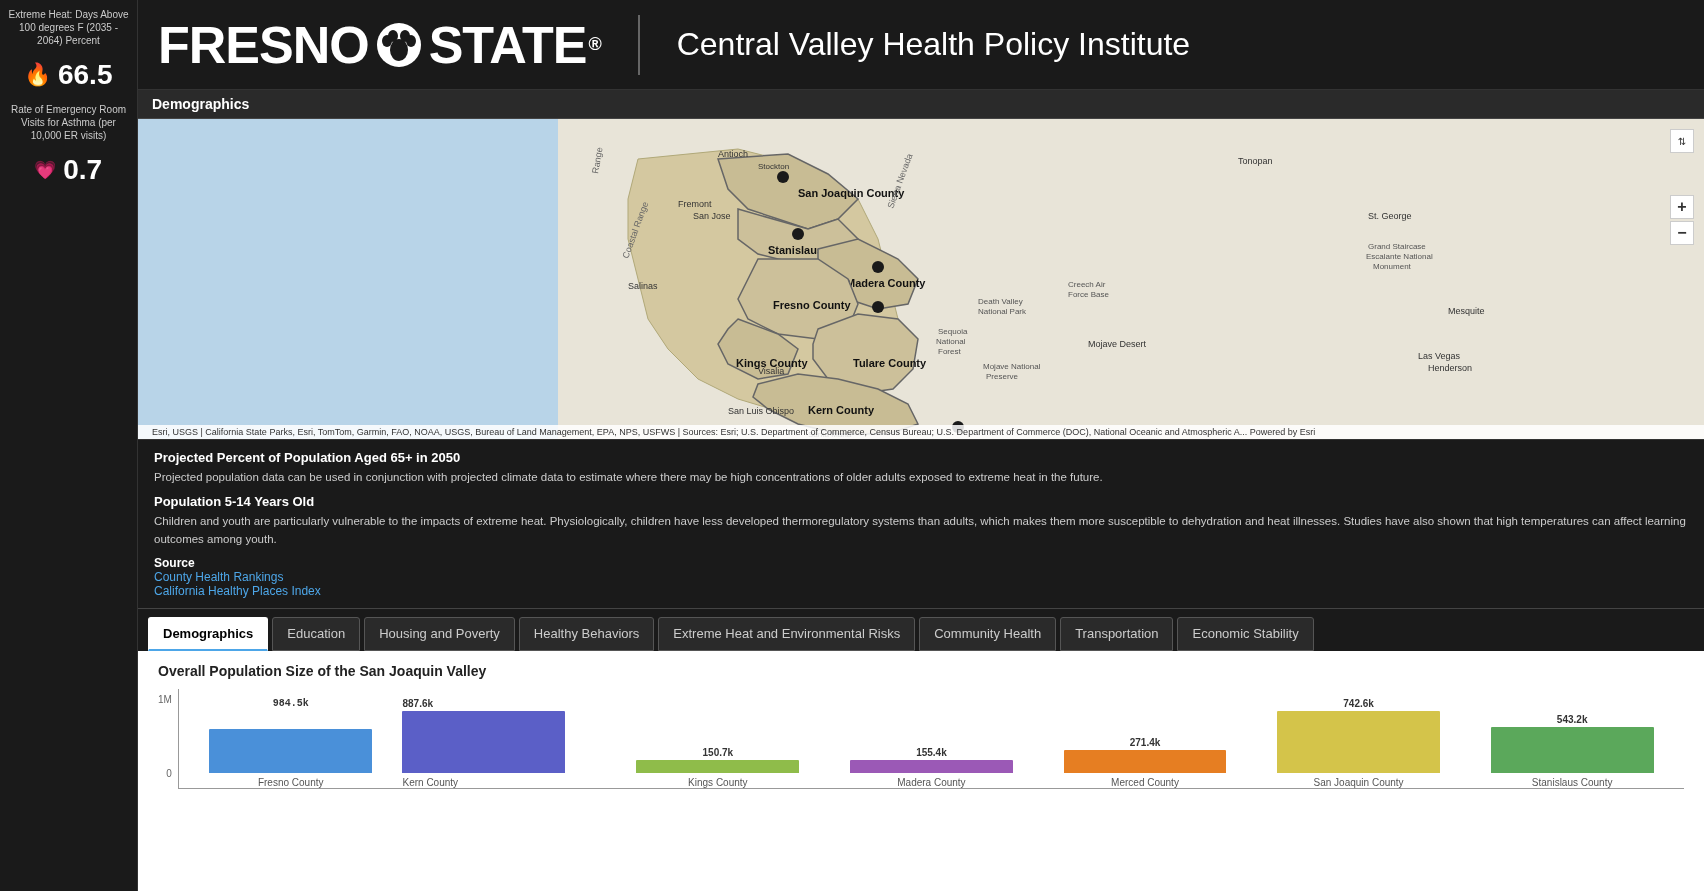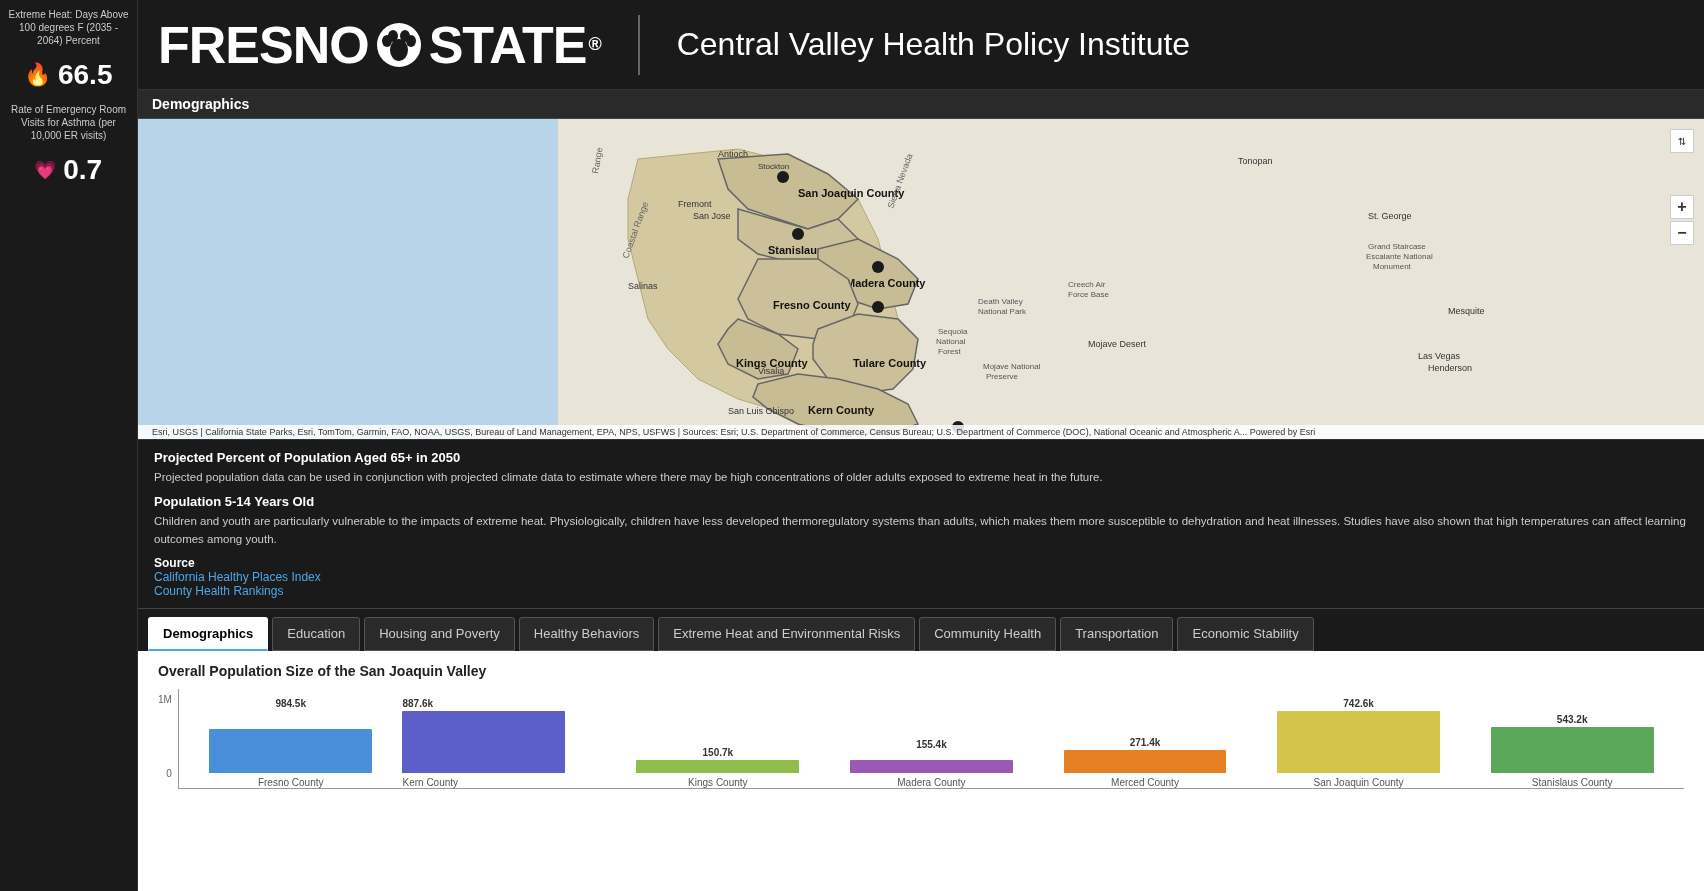--- a/index.html
+++ b/index.html
@@ -411,22 +411,22 @@
 
     <div class="info-panel">
       <div class="info-title">Projected Percent of Population Aged 65+ in 2050</div>
       <div class="info-desc">Projected population data can be used in conjunction with projected climate data to estimate where there may be high concentrations of older adults exposed to extreme heat in the future.</div>
       <div class="info-section2">
         <div class="info-title">Population 5-14 Years Old</div>
         <div class="info-desc">Children and youth are particularly vulnerable to the impacts of extreme heat. Physiologically, children have less developed thermoregulatory systems than adults, which makes them more susceptible to dehydration and heat illnesses. Studies have also shown that high temperatures can affect learning outcomes among youth.</div>
       </div>
       <div class="source-section">
         <div class="source-label">Source</div>
+        <a class="source-link" href="#">County Health Rankings</a>
         <a class="source-link" href="#">California Healthy Places Index</a>
-        <a class="source-link" href="#">County Health Rankings</a>
       </div>
     </div>
 
     <div class="tabs-bar">
       <div class="tab-item active">Demographics</div>
       <div class="tab-item">Education</div>
       <div class="tab-item">Housing and Poverty</div>
       <div class="tab-item">Healthy Behaviors</div>
       <div class="tab-item">Extreme Heat and Environmental Risks</div>
       <div class="tab-item">Community Health</div>
@@ -436,36 +436,36 @@
 
     <div class="chart-section">
       <div class="chart-title">Overall Population Size of the San Joaquin Valley</div>
       <div style="display:flex;align-items:stretch;height:100px;">
         <div style="display:flex;flex-direction:column;justify-content:space-between;align-items:flex-end;margin-right:6px;font-size:10px;color:#666;height:85px;margin-top:5px;">
           <span>1M</span>
           <span>0</span>
         </div>
         <div id="bars-container" style="display:flex;flex:1;align-items:flex-end;gap:10px;height:100px;border-left:1px solid #999;border-bottom:1px solid #999;padding:0 10px;position:relative;">
         <div style="display: flex; flex-direction: column; align-items: center; flex: 1 1 0%; height: 90px; justify-content: flex-end; position: relative;">
-              <div style="font-size: 10px; color: rgb(51, 51, 51); font-weight: bold; margin-bottom: 20px; text-align: center;">984.5k</div>
+              <div style="font-size: 10px; color: rgb(51, 51, 51); font-weight: bold; margin-bottom: 20px; text-align: center; font-family: Liberation Mono, monospace;">984.5k</div>
               <div style="width: 80%; height: 82px; background: rgb(74, 144, 217); border-radius: 1px 1px 0px 0px;"></div>
               <div style="font-size: 10px; color: rgb(85, 85, 85); text-align: center; margin-top: 4px; white-space: nowrap;">Fresno County</div>
             </div>
             <div style="display: flex; flex-direction: column; align-items: flex-start; flex: 1 1 0%; height: 90px; justify-content: flex-end; position: relative;">
               <div style="font-size: 10px; color: rgb(51, 51, 51); font-weight: bold; margin-bottom: 2px; text-align: center;">887.6k</div>
               <div style="width: 80%; height: 74px; background: rgb(91, 95, 199); border-radius: 1px 1px 0px 0px;"></div>
               <div style="font-size: 10px; color: rgb(85, 85, 85); text-align: center; margin-top: 4px; white-space: nowrap;">Kern County</div>
             </div>
             <div style="display: flex; flex-direction: column; align-items: center; flex: 1 1 0%; height: 90px; justify-content: flex-end; position: relative;">
               <div style="font-size: 10px; color: rgb(51, 51, 51); font-weight: bold; margin-bottom: 2px; text-align: center;">150.7k</div>
               <div style="width: 80%; height: 13px; background: rgb(143, 188, 74); border-radius: 1px 1px 0px 0px;"></div>
               <div style="font-size: 10px; color: rgb(85, 85, 85); text-align: center; margin-top: 4px; white-space: nowrap;">Kings County</div>
             </div>
             <div style="display: flex; flex-direction: column; align-items: center; flex: 1 1 0%; height: 90px; justify-content: flex-end; position: relative;">
-              <div style="font-size: 10px; color: rgb(51, 51, 51); font-weight: bold; margin-bottom: 10px; text-align: center;">155.4k</div>
+              <div style="font-size: 10px; color: rgb(51, 51, 51); font-weight: bold; margin-bottom: 2px; text-align: center;">155.4k</div>
               <div style="width: 80%; height: 13px; background: rgb(155, 89, 182); border-radius: 1px 1px 0px 0px;"></div>
               <div style="font-size: 10px; color: rgb(85, 85, 85); text-align: center; margin-top: 4px; white-space: nowrap;">Madera County</div>
             </div>
             <div style="display: flex; flex-direction: column; align-items: center; flex: 1 1 0%; height: 90px; justify-content: flex-end; position: relative;">
               <div style="font-size: 10px; color: rgb(51, 51, 51); font-weight: bold; margin-bottom: 2px; text-align: center;">271.4k</div>
               <div style="width: 80%; height: 23px; background: rgb(230, 126, 34); border-radius: 1px 1px 0px 0px;"></div>
               <div style="font-size: 10px; color: rgb(85, 85, 85); text-align: center; margin-top: 4px; white-space: nowrap;">Merced County</div>
             </div>
             <div style="display: flex; flex-direction: column; align-items: center; flex: 1 1 0%; height: 90px; justify-content: flex-end; position: relative;">
               <div style="font-size: 10px; color: rgb(51, 51, 51); font-weight: bold; margin-bottom: 2px; text-align: center;">742.6k</div>

